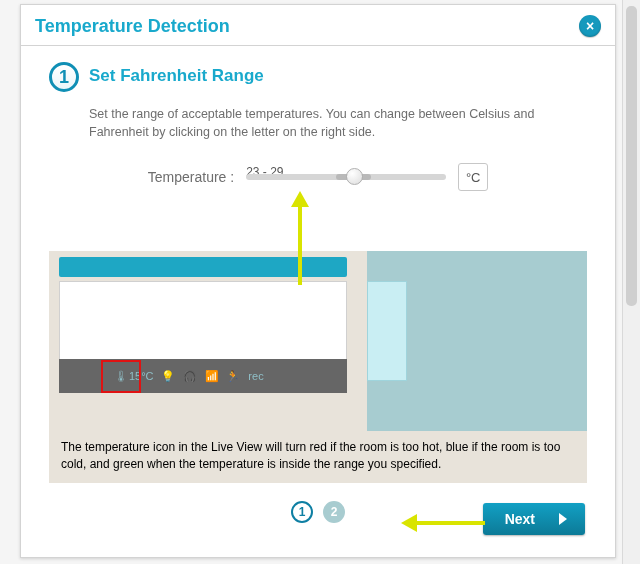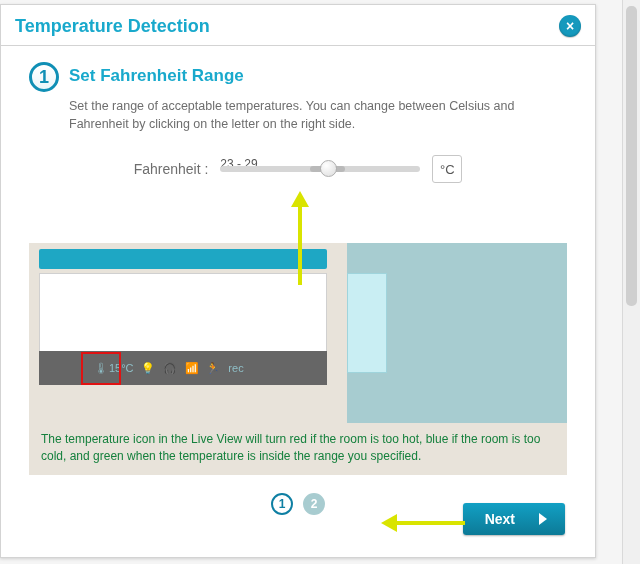--- a/index.html
+++ b/index.html
@@ -6,21 +6,21 @@
   body {
     font-family: Arial, Helvetica, sans-serif;
     background: #f5f5f5;
     width: 640px;
     height: 564px;
     overflow: hidden;
     position: relative;
   }
   .dialog {
     position: absolute;
-    left: 0;
+    left: 20px;
     top: 4px;
     width: 596px;
     height: 554px;
     background: #fff;
     border: 1px solid #d3d3d3;
     box-shadow: 0 1px 3px rgba(0,0,0,0.15);
   }
   .header {
     display: flex;
     align-items: center;
@@ -65,21 +65,21 @@
   .step-title {
     color: #19a9cc;
     font-weight: bold;
     font-size: 17px;
     margin-top: 4px;
   }
   .step-desc {
     color: #6e6e6e;
     font-size: 12.5px;
     line-height: 1.4;
-    margin-top: 12px;
+    margin-top: 20px;
   }
   .slider-area {
     margin-top: 22px;
     display: flex;
     align-items: center;
     justify-content: center;
     gap: 12px;
     position: relative;
   }
   .slider-label {
@@ -216,21 +216,21 @@
     left: 52px;
     bottom: 38px;
     width: 40px;
     height: 33px;
     border: 2px solid #e01212;
     pointer-events: none;
   }
   .caption-band {
     background: #e8e3da;
     padding: 8px 12px 10px 12px;
-    color: #15803d;
+    color: #000000;
     font-size: 12px;
     line-height: 1.4;
   }
   .pager {
     display: flex;
     justify-content: center;
     gap: 10px;
     margin-top: 18px;
   }
   .pager-dot {
@@ -322,21 +322,21 @@
 
     <div class="step-row">
       <div class="step-circle">1</div>
       <div>
         <div class="step-title">Set Fahrenheit Range</div>
         <div class="step-desc">Set the range of acceptable temperatures. You can change between Celsius and Fahrenheit by clicking on the letter on the right side.</div>
       </div>
     </div>
 
     <div class="slider-area">
-      <div class="slider-label">Fahrenheit :</div>
+      <div class="slider-label">Temperature :</div>
       <div class="slider-wrap">
         <div class="slider-value">23 - 29</div>
         <div class="slider-track">
           <div class="slider-fill"></div>
           <div class="slider-thumb"></div>
         </div>
       </div>
       <div class="unit-box">°C</div>
     </div>
 

